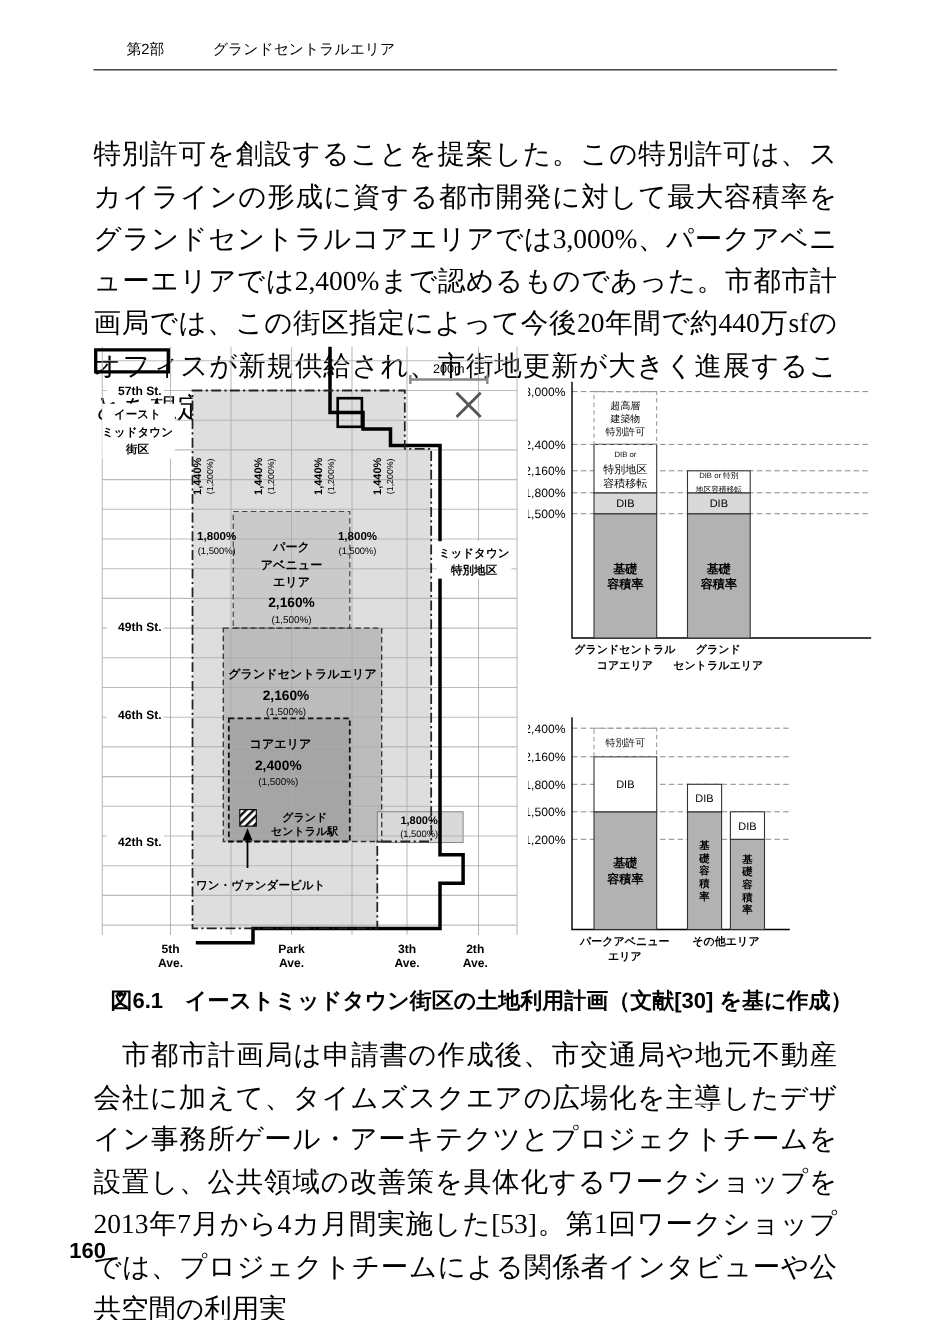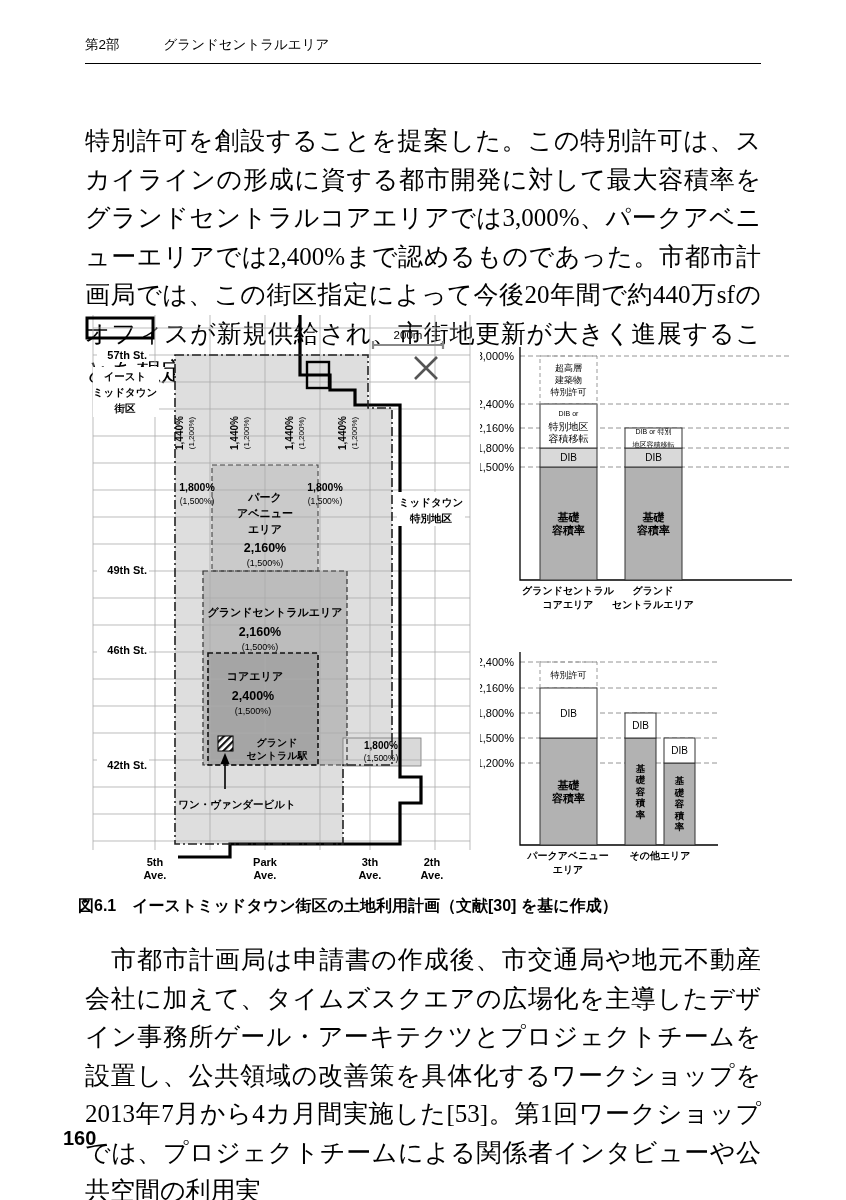--- a/index.html
+++ b/index.html
@@ -7,31 +7,31 @@
   body {
     position:relative; width:846px; height:1200px; overflow:hidden;
     font-family:"Liberation Serif","DejaVu Serif",serif; color:#000;
   }
   .header {
     position:absolute; left:85px; right:85px; top:36px;
     font-family:"Liberation Sans","DejaVu Sans",sans-serif;
     font-size:13.5px; padding-bottom:9px; border-bottom:1.3px solid #000;
     display:flex; align-items:baseline;
   }
-  .header .part { margin-right:44px; }
+  .header .part { margin-right:44px;margin-left:30px; }
   .para {
     position:absolute; left:85px; width:676px;
     font-size:25px; line-height:38.5px; text-align:justify;
   }
   #para1 { top:122px; }
   #para2 { top:941px; }
   .caption {
-    position:absolute; left:78px; width:676px; top:896px; text-align:left;
+    position:absolute; left:99px; width:676px; top:896px; text-align:right;
     font-family:"Liberation Sans","DejaVu Sans",sans-serif;
-    font-weight:bold; font-size:16px;
+    font-weight:bold; font-size:20px;
   }
   .pagenum {
     position:absolute; left:63px; top:1127px;
     font-family:"Liberation Sans","DejaVu Sans",sans-serif;
     font-weight:bold; font-size:20px;
   }
   svg { display:block; }
   svg text { font-family:"Liberation Sans","DejaVu Sans",sans-serif; fill:#000; }
   #map    { position:absolute; left:85px;  top:315px; }
   #chart1 { position:absolute; left:480px; top:335px; }

